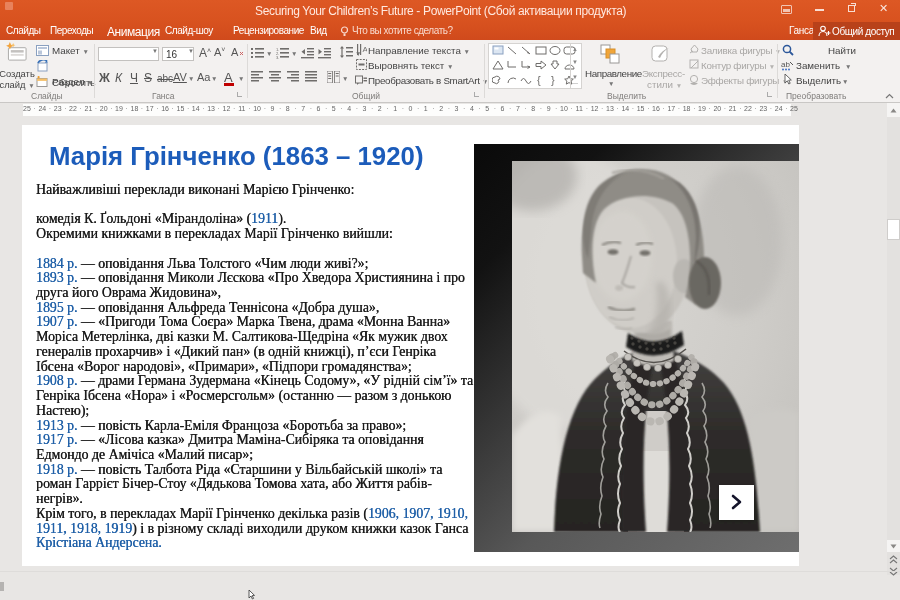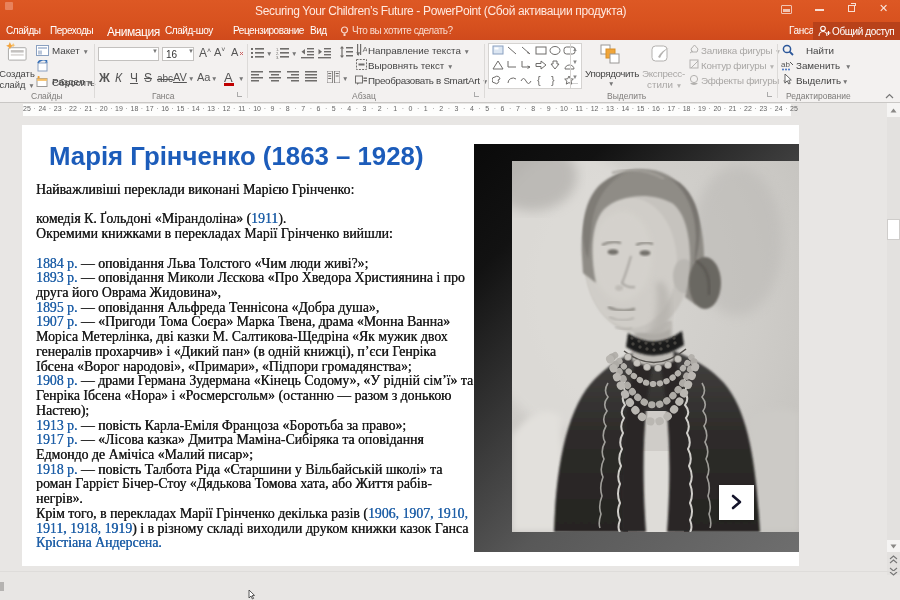--- a/index.html
+++ b/index.html
@@ -220,21 +220,21 @@
 <div class="rlbl" style="left:368px;top:60px;">Выровнять текст <span class="dd">▼</span></div>
 <div class="abs" style="left:355px;top:74px;width:12px;height:12px;">
     <svg width="12" height="12" viewBox="0 0 12 12">
       <rect x="0.5" y="2" width="7" height="7" fill="none" stroke="#6f6d6b"></rect>
       <path d="M2,9 L2,11 L4,9 Z" fill="#6f6d6b"></path>
       <rect x="8.5" y="3.5" width="3.5" height="1.4" fill="#6f6d6b"></rect>
       <rect x="8.5" y="6" width="3.5" height="1.4" fill="#6f6d6b"></rect>
     </svg>
   </div>
 <div class="rlbl" style="left:368px;top:75px;letter-spacing:-0.3px;">Преобразовать в SmartArt <span class="dd">▼</span></div>
-<div class="glbl" style="left:352px;top:91px;">Абзац</div>
+<div class="glbl" style="left:352px;top:91px;">Общий</div>
 <div class="abs" style="left:474px;top:92px;width:5px;height:5px;border-left:1px solid #aaa;border-bottom:1px solid #aaa;"></div>
 <div class="vsep" style="left:484px;"></div>
 <div class="abs" style="left:488px;top:43px;width:94px;height:46px;background:#fff;border:1px solid #d5d3d1;"></div>
 <div class="abs" style="left:492px;top:45px;width:84px;height:42px;">
     <svg width="84" height="42" viewBox="0 0 84 42">
       <rect x="1" y="1" width="10" height="8" fill="#dce6f2" stroke="#8aa0c0"></rect>
       <rect x="2.5" y="2.5" width="4" height="2" fill="#fff"></rect>
       <line x1="16" y1="2" x2="24" y2="9" stroke="#6f6d6b" fill="none" stroke-width="1"></line>
       <line x1="30" y1="2" x2="38" y2="9" stroke="#6f6d6b" fill="none" stroke-width="1"></line>
       <path d="M38,9 l-3,-1 l1,-1.5 z" fill="#6f6d6b"></path>
@@ -259,21 +259,21 @@
 <div class="abs" style="left:572px;top:46px;font-size:6px;color:#888;">▲</div>
 <div class="abs" style="left:572px;top:59px;font-size:6px;color:#888;">▼</div>
 <div class="abs" style="left:572px;top:74px;font-size:6px;color:#888;">▼<br>—</div>
 <div class="abs" style="left:600px;top:44px;width:20px;height:20px;">
     <svg width="20" height="20" viewBox="0 0 20 20">
       <rect x="1" y="1" width="9" height="9" fill="#fff" stroke="#9a9896"></rect>
       <rect x="6" y="5" width="9" height="9" fill="#f0a539" stroke="#d88f28"></rect>
       <rect x="10" y="10" width="9" height="9" fill="#fff" stroke="#9a9896"></rect>
     </svg>
   </div>
-<div class="rlbl" style="left:585px;top:68px;letter-spacing:-0.4px;">Упорядочить</div>
+<div class="rlbl" style="left:585px;top:68px;letter-spacing:-0.4px;">Направление</div>
 <div class="abs dd" style="left:608px;top:80px;">▼</div>
 <div class="abs" style="left:650px;top:44px;width:22px;height:20px;">
     <svg width="22" height="20" viewBox="0 0 22 20">
       <rect x="2" y="2" width="15" height="15" rx="3.5" fill="#fff" stroke="#b3b1af"></rect>
       <path d="M19,4 q-6,3 -9,10 l-2,-1 q4,-7 11,-9 z" fill="#b3b1af"></path>
     </svg>
   </div>
 <div class="rlbl gry" style="left:642px;top:68px;letter-spacing:-0.3px;">Экспресс-</div>
 <div class="rlbl gry" style="left:647px;top:79px;">стили <span class="dd" style="color:#b5b3b1;">▼</span></div>
 <div class="glbl" style="left:607px;top:91px;">Выделить</div>
@@ -299,40 +299,40 @@
     </svg>
   </div>
 <div class="rlbl gry" style="left:701px;top:75px;letter-spacing:-0.25px;">Эффекты фигуры <span class="dd" style="color:#b5b3b1;">▼</span></div>
 <div class="vsep" style="left:777px;"></div>
 <div class="abs" style="left:782px;top:44px;width:12px;height:12px;">
     <svg width="12" height="12" viewBox="0 0 12 12">
       <circle cx="5" cy="5" r="3.6" fill="none" stroke="#2b579a" stroke-width="1.5"></circle>
       <line x1="7.6" y1="7.6" x2="11" y2="11" stroke="#2b579a" stroke-width="1.8"></line>
     </svg>
   </div>
-<div class="rlbl" style="left:806px;top:45px;">Найти</div>
+<div class="rlbl" style="left:828px;top:45px;">Найти</div>
 <div class="abs" style="left:781px;top:59px;width:13px;height:12px;">
     <svg width="13" height="12" viewBox="0 0 13 12">
       <text x="0" y="8" font-size="8" fill="#555">ab</text>
       <circle cx="2" cy="10.5" r="1" fill="#4472c4"></circle>
       <circle cx="5" cy="10.5" r="1" fill="#4472c4"></circle>
       <circle cx="8" cy="10.5" r="1" fill="#4472c4"></circle>
       <path d="M9,3 l3,3" stroke="#555"></path>
     </svg>
   </div>
 <div class="rlbl" style="left:796px;top:60px;">Заменить</div>
 <div class="abs dd" style="left:845px;top:63px;">▼</div>
 <div class="abs" style="left:783px;top:74px;width:10px;height:11px;">
     <svg width="10" height="11" viewBox="0 0 10 11">
       <path d="M2,0 L2,9 L4.3,6.8 L5.8,10 L7.2,9.3 L5.7,6.2 L8.3,6 Z" fill="#fff" stroke="#555" stroke-width="0.9"></path>
     </svg>
   </div>
 <div class="rlbl" style="left:796px;top:75px;">Выделить</div>
 <div class="abs dd" style="left:842px;top:78px;">▼</div>
-<div class="glbl" style="left:786px;top:91px;">Редактирование</div>
+<div class="glbl" style="left:786px;top:91px;">Преобразовать</div>
 <div class="abs" style="left:885px;top:93px;width:9px;height:6px;">
     <svg width="9" height="6" viewBox="0 0 9 6">
       <path d="M1,5 L4.5,1.5 L8,5" fill="none" stroke="#777" stroke-width="1.2"></path>
     </svg>
   </div>
 
 <div class="abs" style="left:23px;top:104px;width:768px;height:12px;background:#fdfdfc;font-size:7px;color:#666;">
     <span style="position:absolute;left:4.0px;top:1px;transform:translateX(-50%);">25</span>
     <span style="position:absolute;left:11.7px;top:1px;transform:translateX(-50%);color:#999;">·</span>
     <span style="position:absolute;left:19.3px;top:1px;transform:translateX(-50%);">24</span>
@@ -430,21 +430,21 @@
     <span style="position:absolute;left:725.0px;top:1px;transform:translateX(-50%);">22</span>
     <span style="position:absolute;left:732.6px;top:1px;transform:translateX(-50%);color:#999;">·</span>
     <span style="position:absolute;left:740.3px;top:1px;transform:translateX(-50%);">23</span>
     <span style="position:absolute;left:748.0px;top:1px;transform:translateX(-50%);color:#999;">·</span>
     <span style="position:absolute;left:755.7px;top:1px;transform:translateX(-50%);">24</span>
     <span style="position:absolute;left:763.3px;top:1px;transform:translateX(-50%);color:#999;">·</span>
     <span style="position:absolute;left:771.0px;top:1px;transform:translateX(-50%);">25</span>
   </div>
 
 <div class="abs" style="left:22px;top:125px;width:777px;height:441px;background:#fff;"></div>
-<div class="abs" style="left:49px;top:142px;font-size:25.8px;font-weight:bold;color:#1c5cba;">Марія Грінченко (1863 – 1928)</div>
+<div class="abs" style="left:49px;top:142px;font-size:25.8px;font-weight:bold;color:#1c5cba;">Марія Грінченко (1863 – 1920)</div>
 <div class="abs" style="left:36px;top:183px;width:445px;font-size:13.8px;line-height:14.72px;color:#1c1c1c;font-family:'Liberation Serif',serif;text-shadow:0.3px 0 0 currentColor;">Найважливіші переклади виконані Марією Грінченко:<br><br>комедія К. Ґольдоні «Мірандоліна» (<span class="lk">1911</span>).<br>Окремими книжками в перекладах Марії Грінченко вийшли:<br><br><span class="lk">1884 р.</span> — оповідання Льва Толстого «Чим люди живі?»;<br><span class="lk">1893 р.</span> — оповідання Миколи Лєскова «Про Хведора Християнина і про<br>друга його Оврама Жидовина»,<br><span class="lk">1895 р.</span> — оповідання Альфреда Теннісона «Добра душа»,<br><span class="lk">1907 р.</span> — «Пригоди Тома Соєра» Марка Твена, драма «Монна Ванна»<br>Моріса Метерлінка, дві казки М. Салтикова-Щедріна «Як мужик двох<br>генералів прохарчив» і «Дикий пан» (в одній книжці), п’єси Генріка<br>Ібсена «Ворог народові», «Примари», «Підпори громадянства»;<br><span class="lk">1908 р.</span> — драми Германа Зудермана «Кінець Содому», «У рідній сім’ї» та<br>Генріка Ібсена «Нора» і «Росмерсгольм» (останню — разом з донькою<br>Настею);<br><span class="lk">1913 р.</span> — повість Карла-Еміля Францоза «Боротьба за право»;<br><span class="lk">1917 р.</span> — «Лісова казка» Дмитра Маміна-Сибіряка та оповідання<br>Едмондо де Амічіса «Малий писар»;<br><span class="lk">1918 р.</span> — повість Талбота Ріда «Старшини у Вільбайській школі» та<br>роман Гаррієт Бічер-Стоу «Дядькова Томова хата, або Життя рабів-<br>негрів».<br>Крім того, в перекладах Марії Грінченко декілька разів (<span class="lk">1906, 1907, 1910,</span><br><span class="lk">1911, 1918, 1919</span>) і в різному складі виходили друком книжки казок Ганса<br><span class="lk">Крістіана Андерсена.</span></div>
 
 <div class="abs" style="left:474px;top:144px;width:325px;height:408px;background:linear-gradient(135deg,#0a0a0a 0%,#121212 18%,#454545 50%,#585858 62%,#6e6e6e 100%);"></div>
 <div class="abs" style="left:512px;top:161px;width:287px;height:371px;">
 <svg width="287" height="371" viewBox="0 0 287 371">
 <defs>
 <radialGradient id="pbg" cx="40%" cy="35%" r="85%">
 <stop offset="0%" stop-color="#d7d5d1"></stop>
 <stop offset="55%" stop-color="#ceccc8"></stop>
 <stop offset="100%" stop-color="#c2c0bc"></stop>

